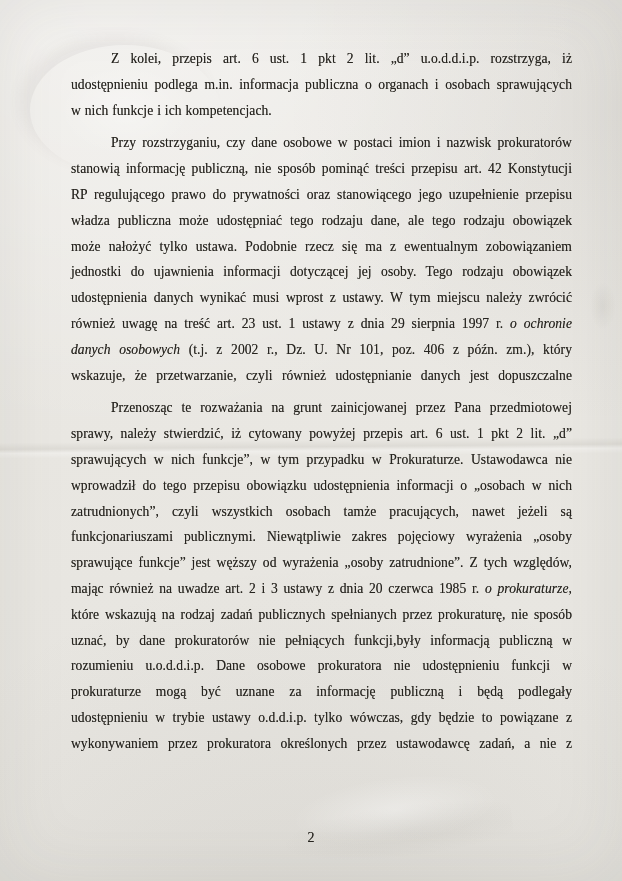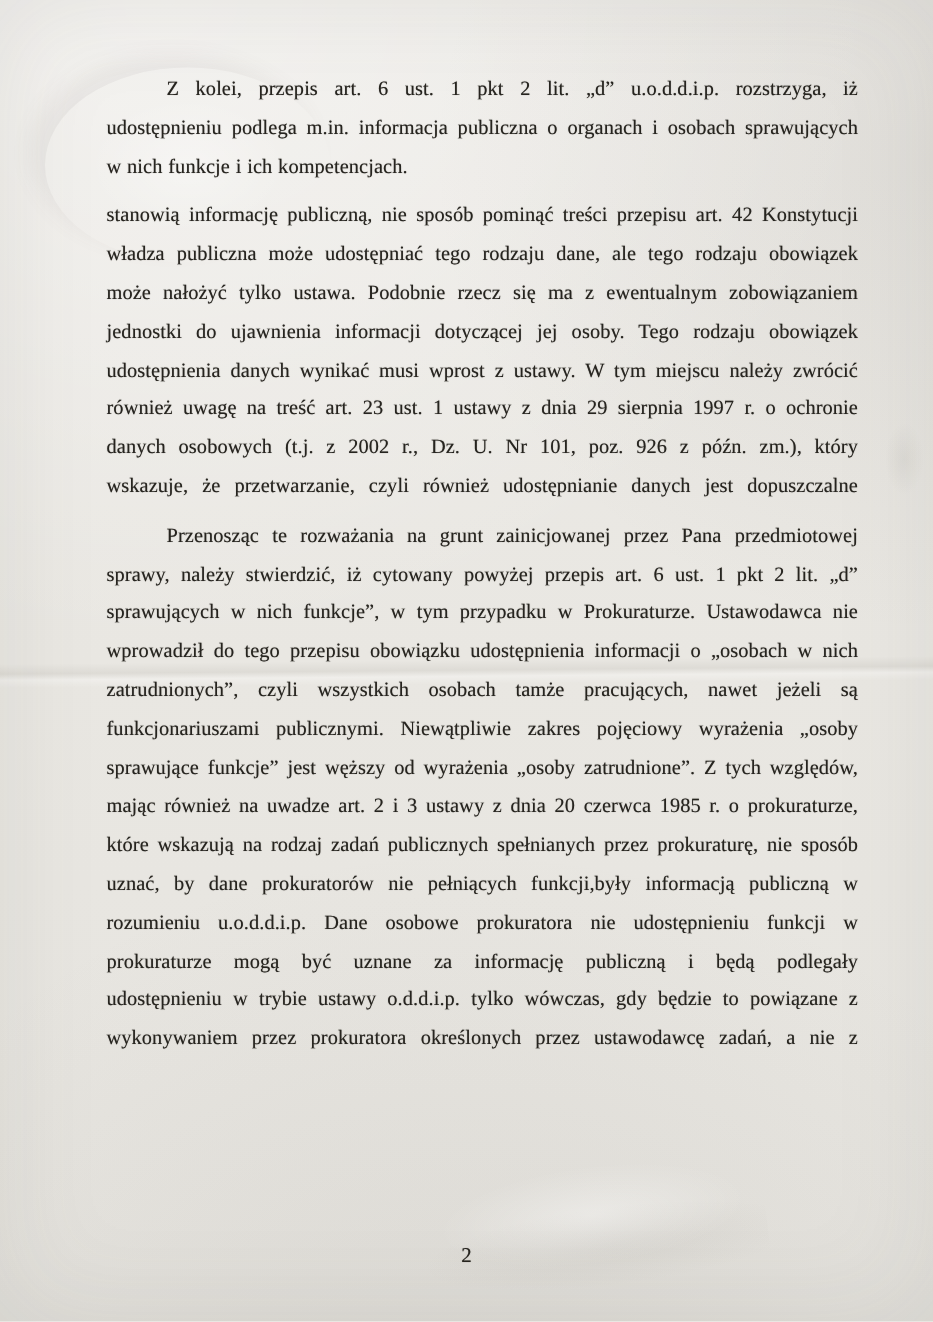--- a/index.html
+++ b/index.html
@@ -85,21 +85,21 @@
   .para + .para { margin-top: 7px; }
 
   .line {
     line-height: 25.8px;
     text-align: justify;
     text-align-last: justify;
   }
   .line.first { text-indent: 40px; }
   .line.last  { text-align-last: left; }
 
-  .it { }
+  .it { font-style: italic; }
 
   .page-number {
     position: absolute;
     left: 0; right: 0;
     top: 830px;
     text-align: center;
     color: #26241f;
     font-size: 14px;
     text-shadow: 0 0 0.6px rgba(45,42,36,0.55);
   }
@@ -113,27 +113,29 @@
   <div class="wrinkle-bottom"></div>
   <div class="smudge-right"></div>
 
   <div class="doc-body">
       <div class="para">
         <div class="line first"><span>Z kolei, przepis art. 6 ust. 1 pkt 2 lit. „d” u.o.d.d.i.p. rozstrzyga, iż</span></div>
         <div class="line"><span>udostępnieniu podlega m.in. informacja publiczna o organach i osobach sprawujących</span></div>
         <div class="line last"><span>w nich funkcje i ich kompetencjach.</span></div>
       </div>
       <div class="para">
+        <div class="line first"><span>Przy rozstrzyganiu, czy dane osobowe w postaci imion i nazwisk prokuratorów</span></div>
         <div class="line"><span>stanowią informację publiczną, nie sposób pominąć treści przepisu art. 42 Konstytucji</span></div>
+        <div class="line"><span>RP regulującego prawo do prywatności oraz stanowiącego jego uzupełnienie przepisu</span></div>
         <div class="line"><span>władza publiczna może udostępniać tego rodzaju dane, ale tego rodzaju obowiązek</span></div>
         <div class="line"><span>może nałożyć tylko ustawa. Podobnie rzecz się ma z ewentualnym zobowiązaniem</span></div>
         <div class="line"><span>jednostki do ujawnienia informacji dotyczącej jej osoby. Tego rodzaju obowiązek</span></div>
         <div class="line"><span>udostępnienia danych wynikać musi wprost z ustawy. W tym miejscu należy zwrócić</span></div>
         <div class="line"><span>również uwagę na treść art. 23 ust. 1 ustawy z dnia 29 sierpnia 1997 r. </span><span class="it">o ochronie</span></div>
-        <div class="line"><span class="it">danych osobowych</span><span> (t.j. z 2002 r., Dz. U. Nr 101, poz. 926 z późn. zm.), który</span></div>
+        <div class="line"><span class="it">danych osobowych</span><span> (t.j. z 2002 r., Dz. U. Nr 101, poz. 406 z późn. zm.), który</span></div>
         <div class="line"><span>wskazuje, że przetwarzanie, czyli również udostępnianie danych jest dopuszczalne</span></div>
       </div>
       <div class="para">
         <div class="line first"><span>Przenosząc te rozważania na grunt zainicjowanej przez Pana przedmiotowej</span></div>
         <div class="line"><span>sprawy, należy stwierdzić, iż cytowany powyżej przepis art. 6 ust. 1 pkt 2 lit. „d”</span></div>
         <div class="line"><span>sprawujących w nich funkcje”, w tym przypadku w Prokuraturze. Ustawodawca nie</span></div>
         <div class="line"><span>wprowadził do tego przepisu obowiązku udostępnienia informacji o „osobach w nich</span></div>
         <div class="line"><span>zatrudnionych”, czyli wszystkich osobach tamże pracujących, nawet jeżeli są</span></div>
         <div class="line"><span>funkcjonariuszami publicznymi. Niewątpliwie zakres pojęciowy wyrażenia „osoby</span></div>
         <div class="line"><span>sprawujące funkcje” jest węższy od wyrażenia „osoby zatrudnione”. Z tych względów,</span></div>

